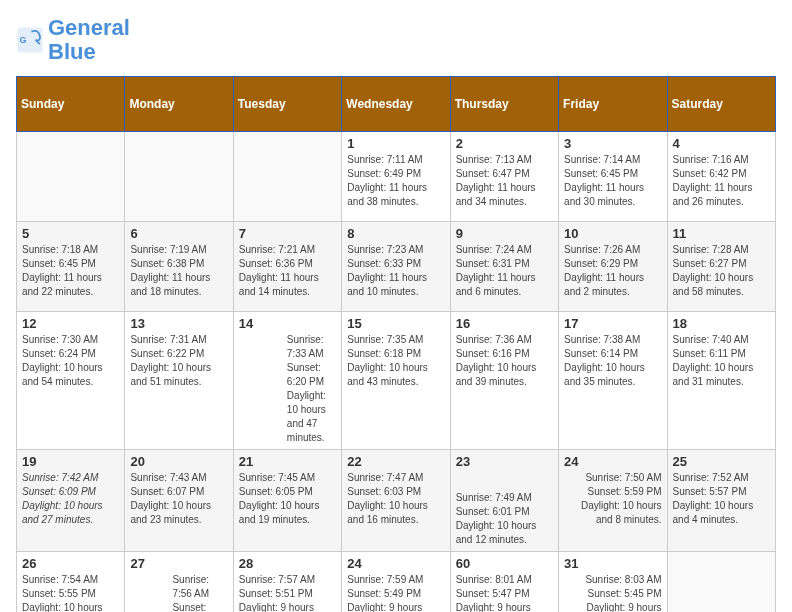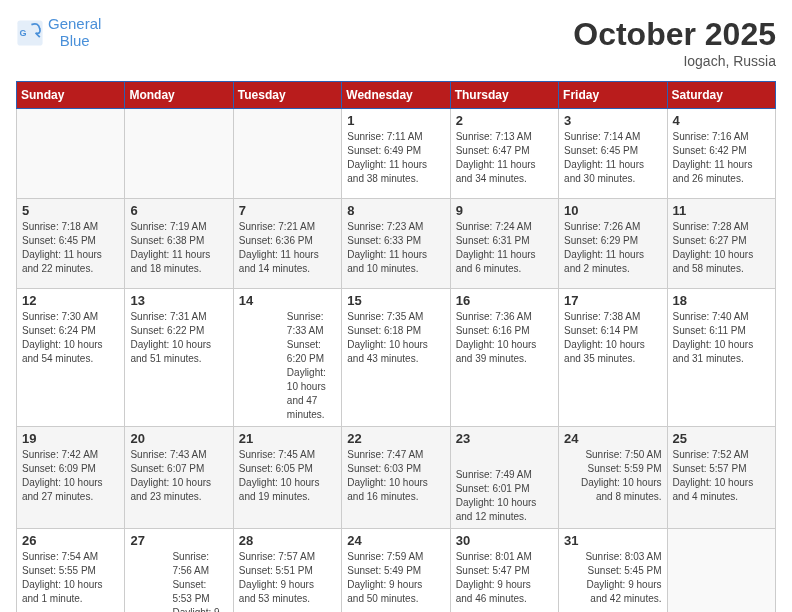--- a/index.html
+++ b/index.html
@@ -14,25 +14,24 @@
       display: flex;
       justify-content: space-between;
       align-items: flex-start;
       margin-bottom: 12px;
     }
     .logo {
       display: flex;
       align-items: center;
     }
     .logo-text {
-      font-size: 15px;
-      font-weight: normal;
+      font-size: 22px;
+      font-weight: bold;
       color: #333;
       line-height: 1.1;
-      text-align: center;
     }
     .logo-text span {
       color: #4a90d9;
     }
     .logo-icon {
       width: 28px;
       height: 28px;
       margin-right: 4px;
     }
     .title-block {
@@ -46,25 +45,25 @@
     .location {
       font-size: 14px;
       color: #555;
     }
     table {
       width: 100%;
       border-collapse: collapse;
       table-layout: fixed;
     }
     thead th {
-      background-color: #b91c1c;
+      background-color: #a16207;
       color: #fff;
       font-size: 12px;
       font-weight: bold;
-      padding: 6px 4px;
+      padding: 20px 4px;
       text-align: left;
       border: 1px solid #2a5fb5;
     }
     tbody td {
       border: 1px solid #ccc;
       vertical-align: top;
       padding: 4px 5px;
       height: 90px;
       font-size: 10.5px;
       color: #333;
@@ -99,24 +98,20 @@
       <path d="M22 8 Q32 4 34 14 Q36 22 28 20" stroke="#4a90d9" stroke-width="2.5" fill="none"></path>
       <path d="M28 20 L34 26" stroke="#4a90d9" stroke-width="2.5"></path>
     </svg>
     <div>
       <div class="logo-text">
         <span>General</span><br>
         <span>Blue</span>
       </div>
     </div>
   </div>
-  <div class="title-block">
-    <div class="month-title">October 2025</div>
-    <div class="location">Iogach, Russia</div>
-  </div>
 </div>
 
 <table>
   <thead>
     <tr>
     <th>Sunday</th>
         <th>Monday</th>
         <th>Tuesday</th>
         <th>Wednesday</th>
         <th>Thursday</th>
@@ -256,21 +251,21 @@
           <span class="day-number">18</span>
           <div class="day-info" style="white-space: pre-line;">Sunrise: 7:40 AM
 Sunset: 6:11 PM
 Daylight: 10 hours
 and 31 minutes.</div>
         </td>
       </tr>
       <tr>
         <td>
           <span class="day-number">19</span>
-          <div class="day-info" style="white-space: pre-line;">Sunrise: 7:42 AM
+          <div class="day-info" style="white-space: pre-line; font-style: italic;">Sunrise: 7:42 AM
 Sunset: 6:09 PM
 Daylight: 10 hours
 and 27 minutes.</div>
         </td>
         <td>
           <span class="day-number">20</span>
           <div class="day-info" style="white-space: pre-line;">Sunrise: 7:43 AM
 Sunset: 6:07 PM
 Daylight: 10 hours
 and 23 minutes.</div>
@@ -334,21 +329,21 @@
 and 53 minutes.</div>
         </td>
         <td>
           <span class="day-number">24</span>
           <div class="day-info" style="white-space: pre-line;">Sunrise: 7:59 AM
 Sunset: 5:49 PM
 Daylight: 9 hours
 and 50 minutes.</div>
         </td>
         <td>
-          <span class="day-number">30</span>
+          <span class="day-number">60</span>
           <div class="day-info" style="white-space: pre-line;">Sunrise: 8:01 AM
 Sunset: 5:47 PM
 Daylight: 9 hours
 and 46 minutes.</div>
         </td>
         <td>
           <span class="day-number">31</span>
           <div class="day-info" style="white-space: pre-line; text-align: right;">Sunrise: 8:03 AM
 Sunset: 5:45 PM
 Daylight: 9 hours

